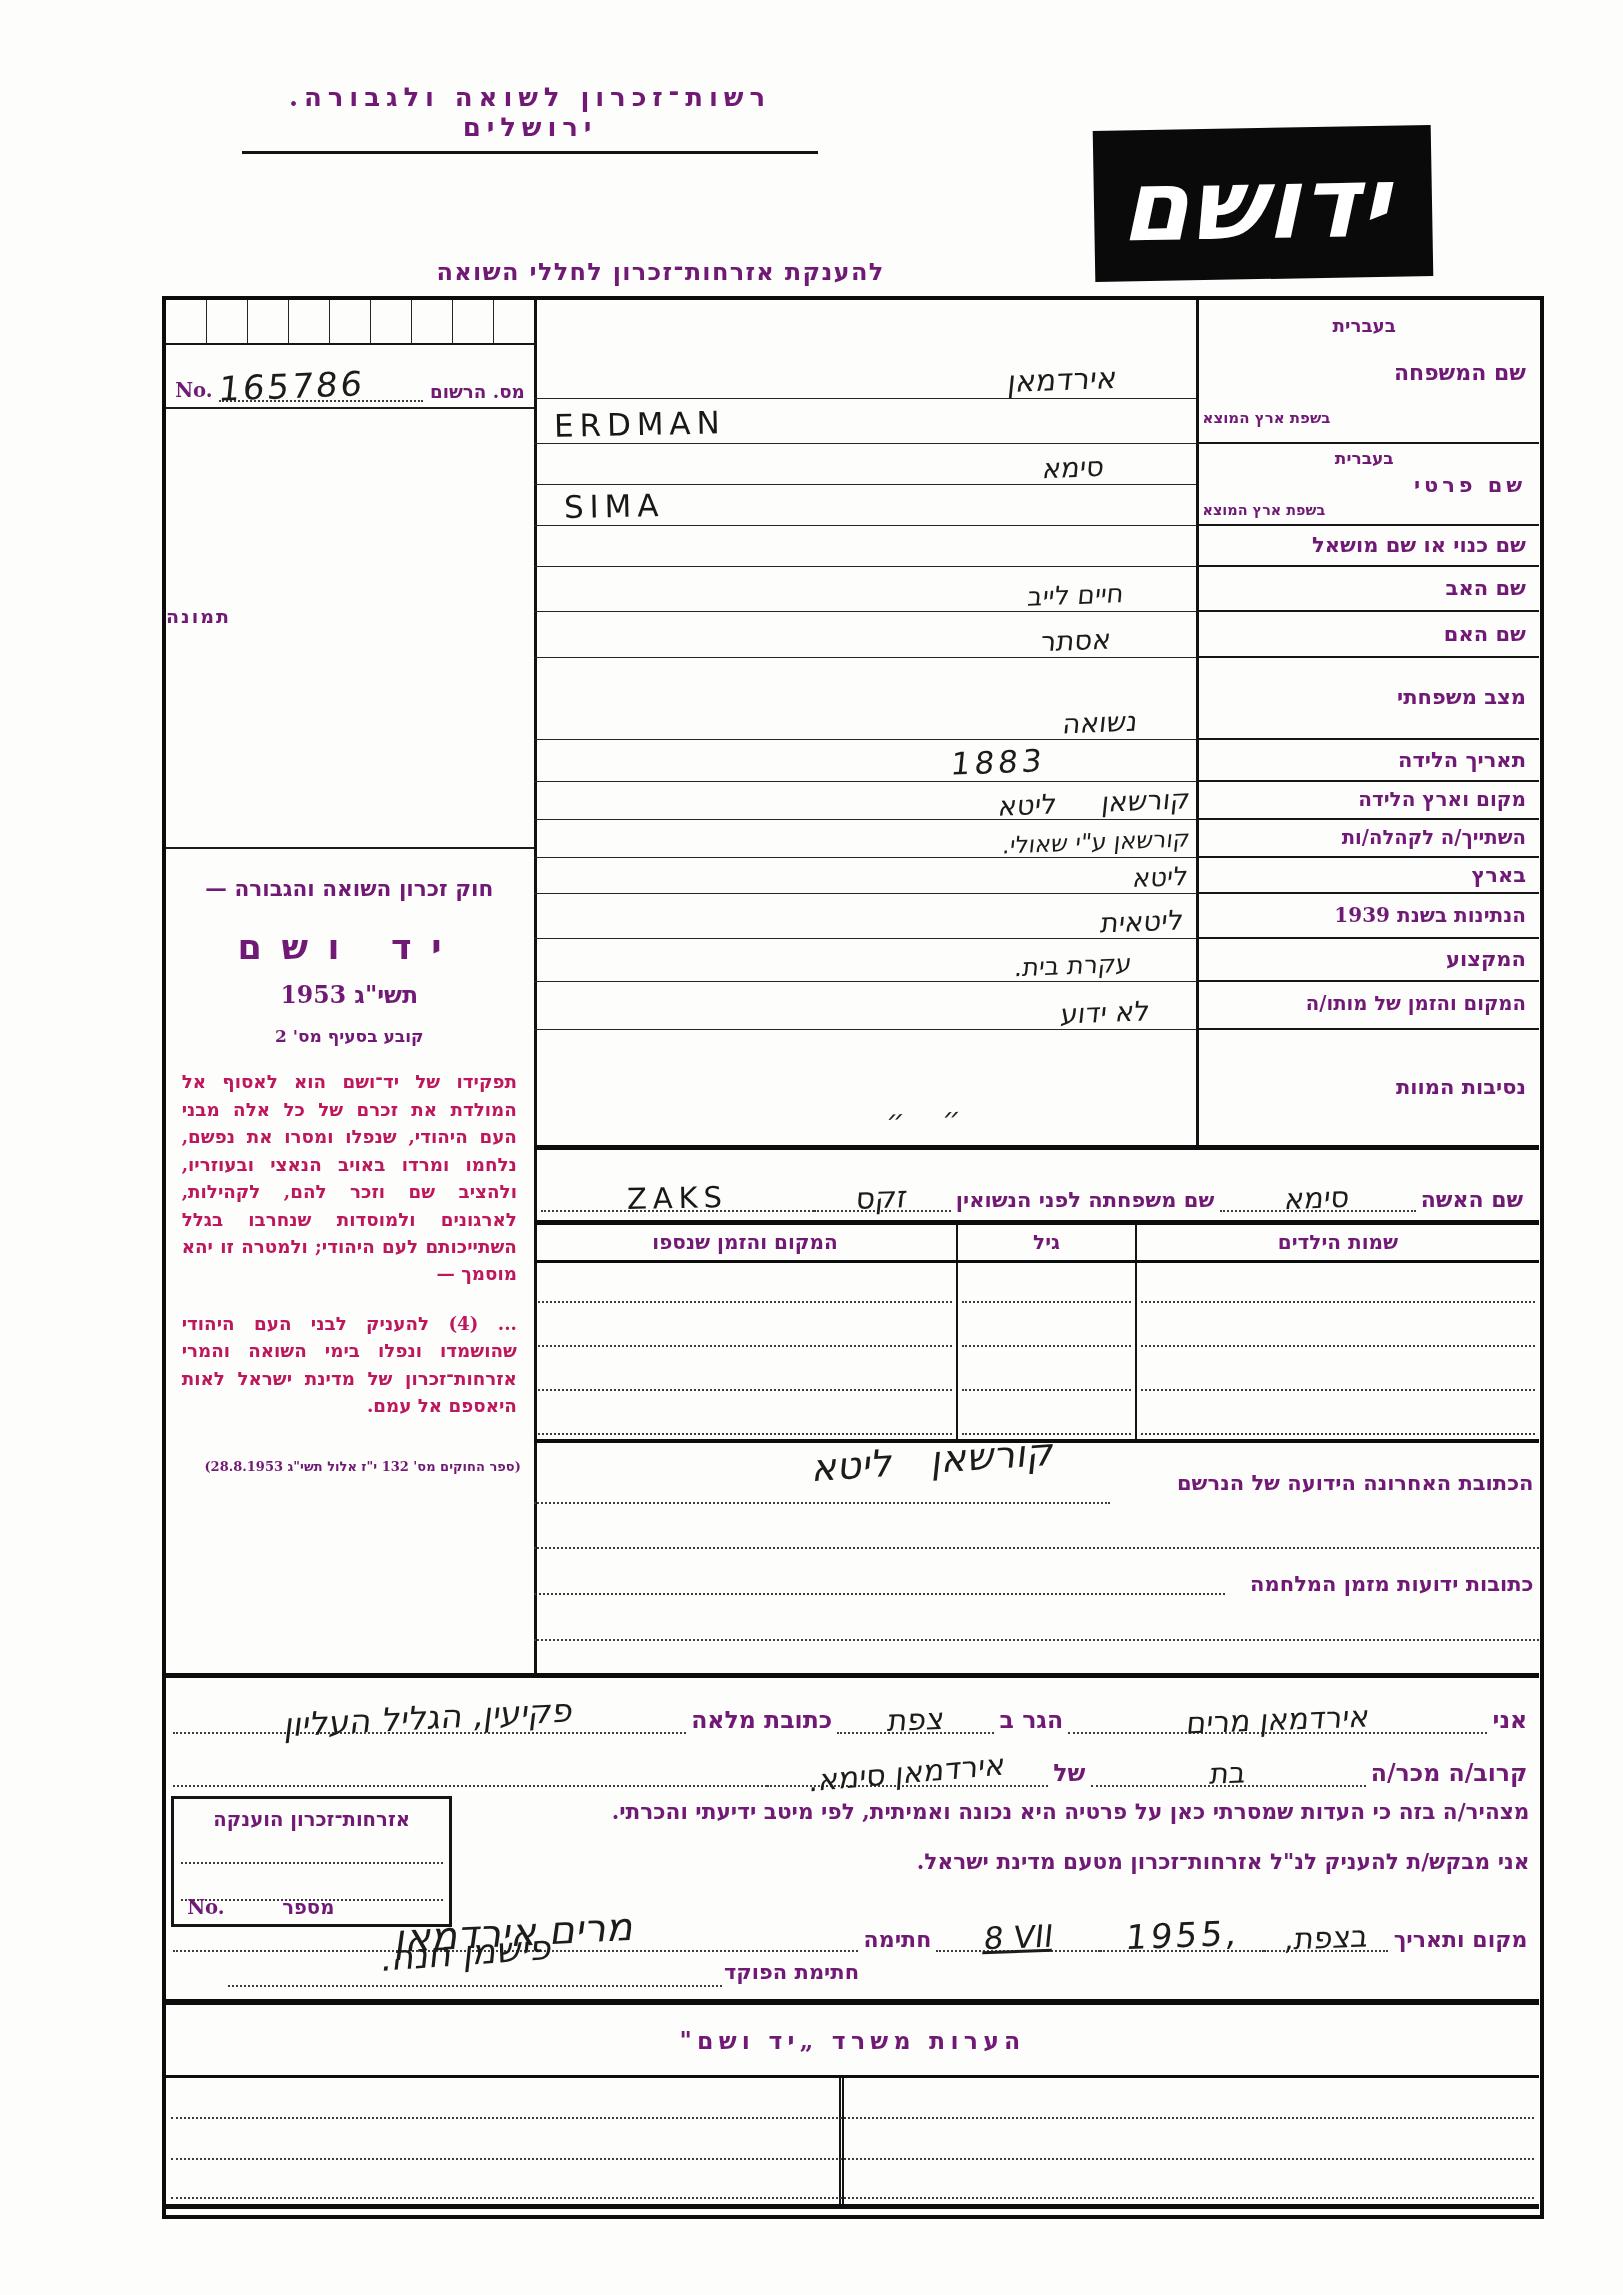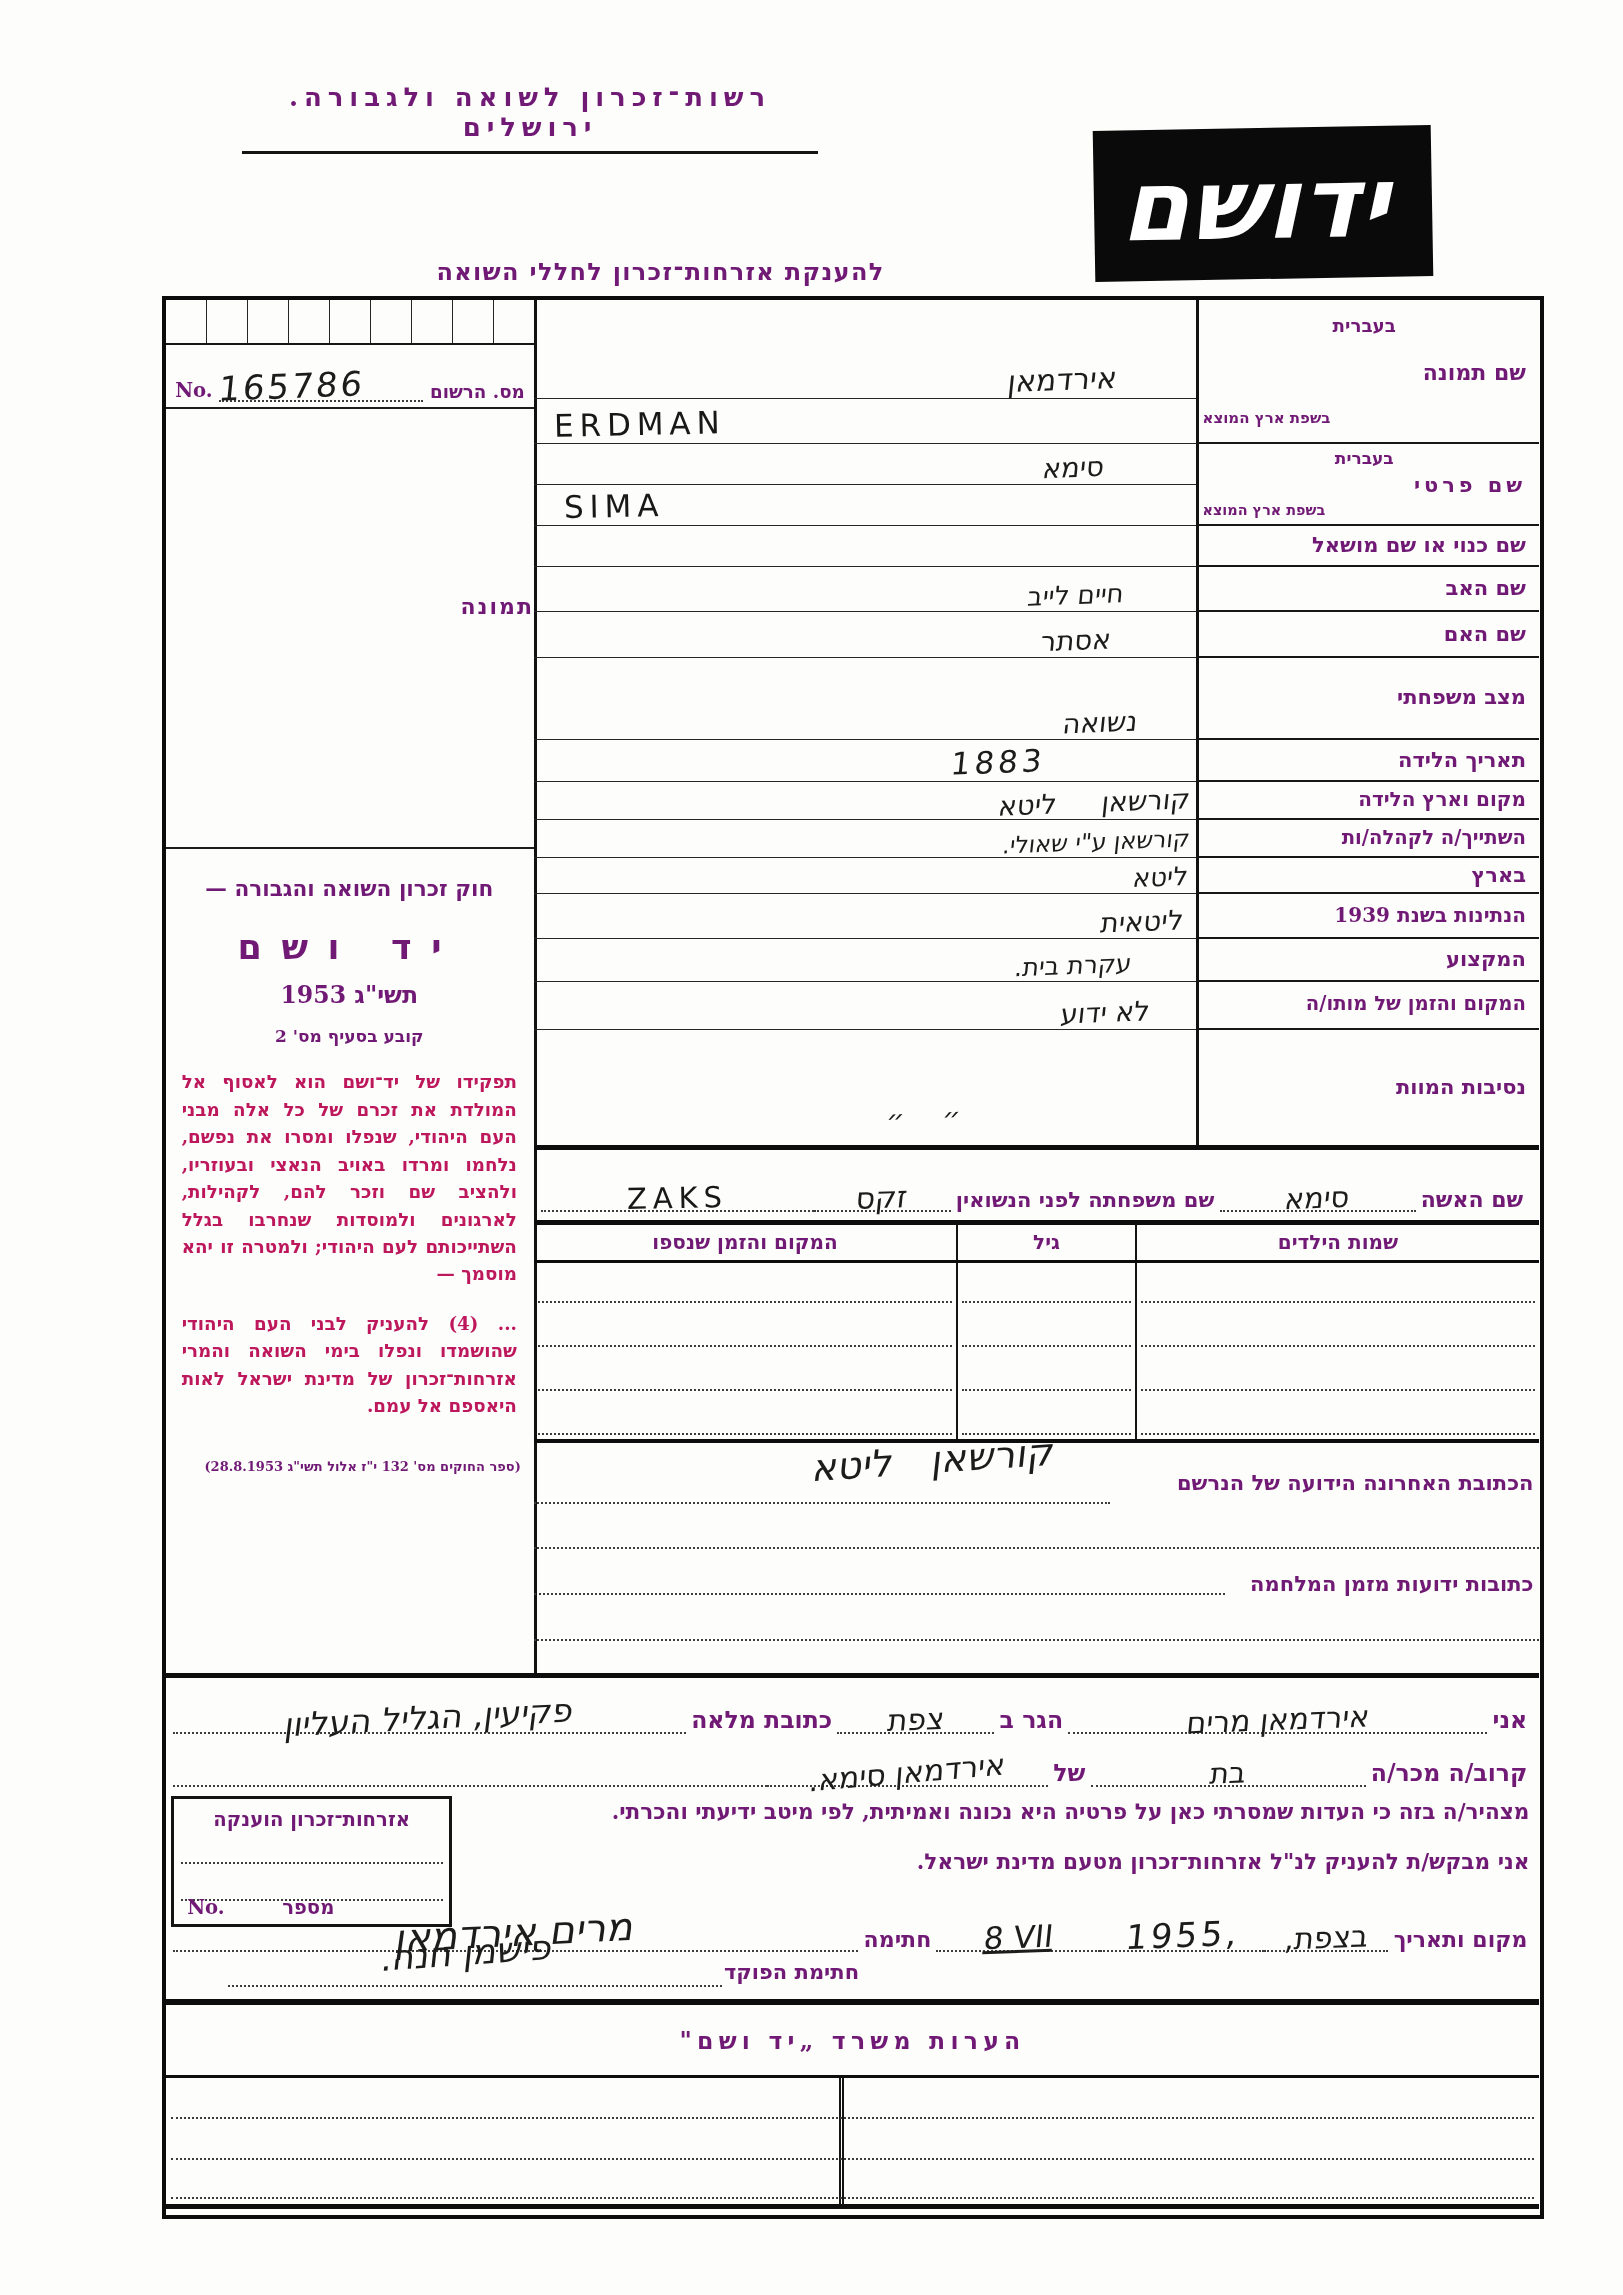--- a/index.html
+++ b/index.html
@@ -87,21 +87,21 @@
 
     <div id="regrow">
       <span class="lbl" style="font-size:19.6px;" dir="ltr">No.</span>
       <span class="seg dotu" dir="ltr">
         <span class="hw" style="font-size:34px;margin-bottom:-6.5px;letter-spacing:2.6px;">165786</span>
       </span>
       <span class="lbl" style="font-size:18.3px;">מס. הרשום</span>
     </div>
 
     <div class="abs" style="left:0;top:109px;width:368px;height:440px;border-bottom:2px solid #1d1d1d;box-sizing:border-box;">
-      <span class="lbl" style="position:absolute;top:184px;left:0;width:100%;text-align:right;font-size:22px;letter-spacing:2px;">תמונה</span>
+      <span class="lbl" style="position:absolute;top:196px;left:0;width:100%;text-align:left;font-size:19px;letter-spacing:2px;">תמונה</span>
     </div>
 
     <div id="law">
       <div class="lbl" style="font-size:21.6px;">חוק זכרון השואה והגבורה —</div>
       <div class="lbl" style="font-size:35px;letter-spacing:19.6px;margin-top:25px;">יד ושם</div>
       <div class="lbl" style="font-size:23.6px;margin-top:14.4px;">תשי"ג 1953</div>
       <div class="lbl" style="font-size:17px;margin-top:17px;">קובע בסעיף מס' 2</div>
       <div class="p">תפקידו של יד־ושם הוא לאסוף אל המולדת את זכרם של כל אלה מבני העם היהודי, שנפלו ומסרו את נפשם, נלחמו ומרדו באויב הנאצי ובעוזריו, ולהציב שם וזכר להם, לקהילות, לארגונים ולמוסדות שנחרבו בגלל השתייכותם לעם היהודי; ולמטרה זו יהא מוסמך —</div>
       <div class="p">... (4) להעניק לבני העם היהודי שהושמדו ונפלו בימי השואה והמרי אזרחות־זכרון של מדינת ישראל לאות היאספם אל עמם.</div>
       <div class="lbl" style="font-size:13px;margin-top:39px;text-align:right;">(ספר החוקים מס' 132 י"ז אלול תשי"ג 28.8.1953)</div>
@@ -154,21 +154,21 @@
     </div>
     <div class="mrow" style="top:681px;height:49px;">
       <span class="hw" style="right:46px;font-size:27.5px;">לא ידוע</span>
     </div>
     <div class="mrow noborder" style="top:730px;height:115px;">
       <span class="hw" style="right:236px;bottom:9.2px;font-size:29px;white-space:pre;">״    ״</span>
     </div>
 
     <div class="rlabel lbl" style="top:0;height:144px;justify-content:space-around;">
       <span class="t">בעברית</span>
-      <span class="m" style="font-size:22px;">שם תמונה</span>
+      <span class="m" style="font-size:22px;">שם המשפחה</span>
       <span class="s">בשפת ארץ המוצא</span>
     </div>
     <div class="rlabel lbl" style="top:144px;height:82px;justify-content:space-around;">
       <span class="t" style="font-size:17px;">בעברית</span>
       <span class="m" style="letter-spacing:3.9px;">שם פרטי</span>
       <span class="s" style="font-size:14.4px;">בשפת ארץ המוצא</span>
     </div>
     <div class="rlabel lbl" style="top:226px;height:41px;">
       <span class="m">שם כנוי או שם מושאל</span>
     </div>

